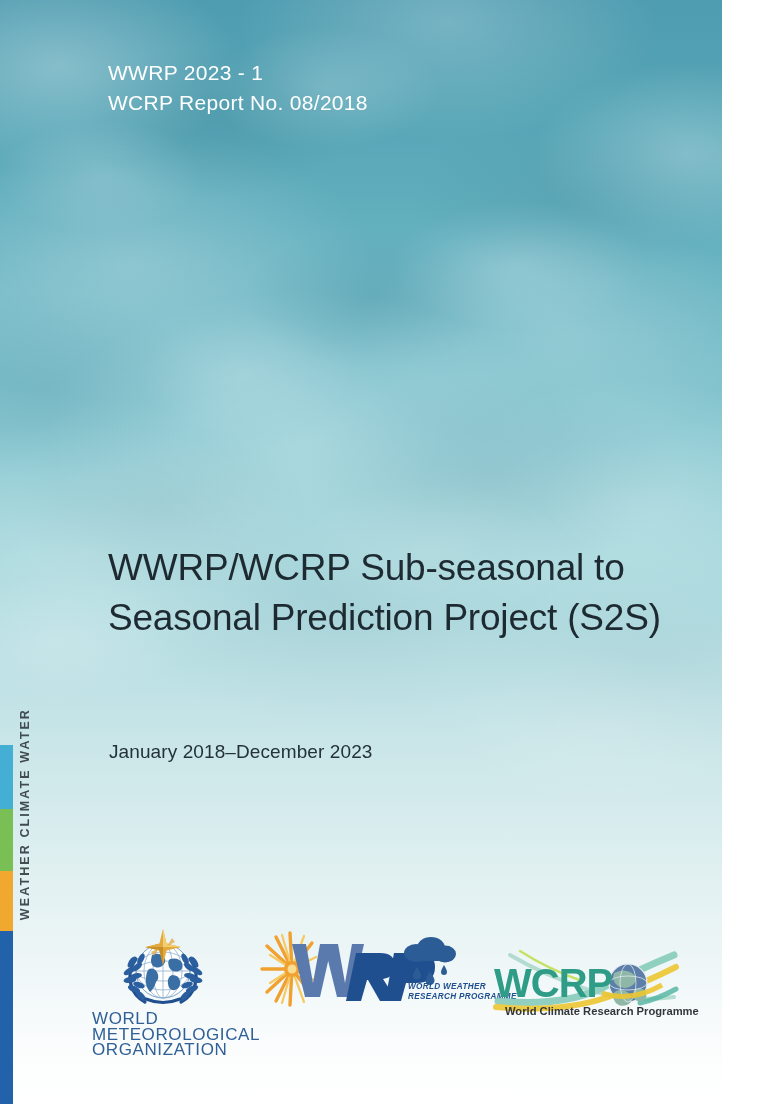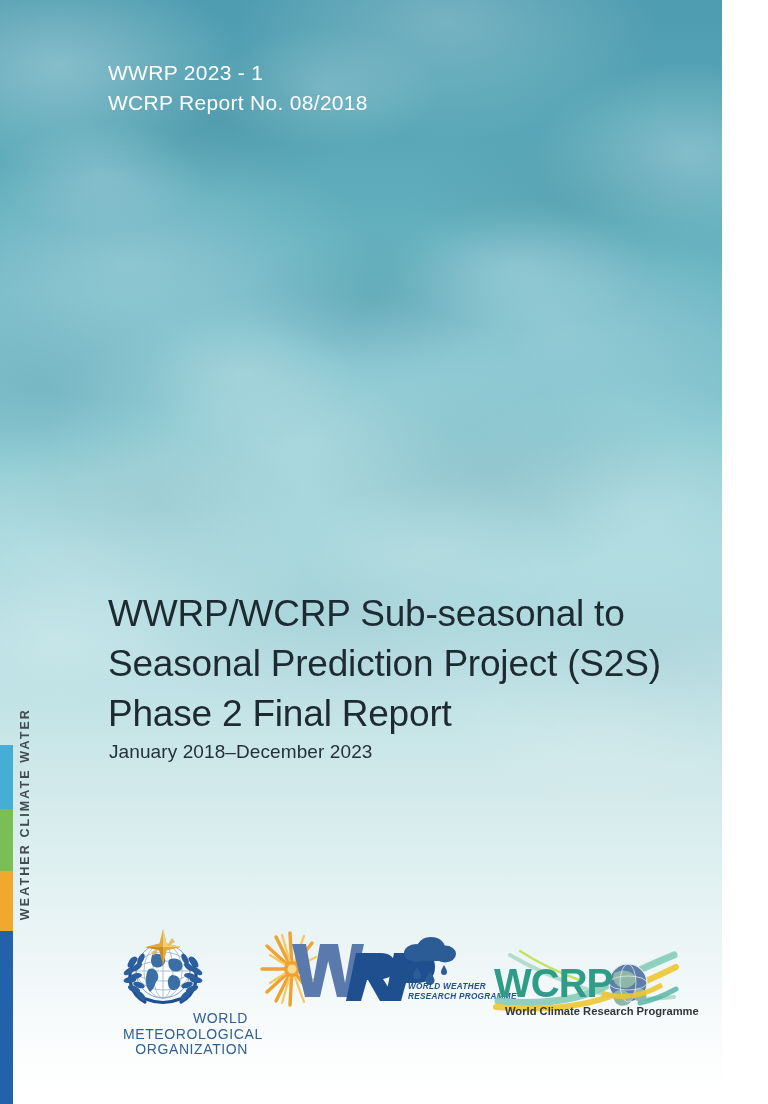--- a/index.html
+++ b/index.html
@@ -83,21 +83,20 @@
     font-weight: 400;
   }
   .report-ids div { white-space: nowrap; }
 
   
   .title-block {
     position: absolute;
     left: 108px;
     top: 543px;
     width: 580px;
-    margin-top: 46px;
   }
   .title-line {
     color: #1d2a31;
     font-size: 37px;
     line-height: 50px;
     font-weight: 400;
     letter-spacing: -0.2px;
     white-space: nowrap;
   }
 
@@ -138,30 +137,30 @@
   }
 
   
   .logos {
     position: absolute;
     left: 0;
     top: 925px;
     width: 768px;
     height: 145px;
   }
-  .logo { position: absolute; text-align: right; }
+  .logo { position: absolute; }
 
   
   .logo-wmo { left: 78px; top: 4px; width: 170px; }
   .wmo-mark { display: block; margin: 0 auto; }
   .wmo-text {
     margin-top: 4px;
-    margin-left: 45px;
+    margin-left: 14px;
     color: #2f6096;
-    font-size: 14px;
+    font-size: 17px;
     line-height: 15.5px;
     letter-spacing: 0.6px;
     font-weight: 400;
   }
   .wmo-text div { white-space: nowrap; }
 
   
   .logo-wwrp { left: 258px; top: 6px; width: 215px; }
 
   
@@ -179,21 +178,20 @@
   <div class="clouds l3"></div>
 
   <div class="report-ids">
     <div>WWRP 2023 - 1</div>
     <div>WCRP Report No. 08/2018</div>
   </div>
 
   <div class="title-block">
     <div class="title-line">WWRP/WCRP Sub-seasonal to</div>
     <div class="title-line">Seasonal Prediction Project (S2S)</div>
-    <div class="title-line">Phase 2 Final Report</div>
   </div>
 
   <div class="subtitle-date">January 2018–December 2023</div>
 
   <div class="rail">
     <div class="rail-seg" style="background:#44aed4;height:64px;"></div>
     <div class="rail-seg" style="background:#79bf56;height:62px;"></div>
     <div class="rail-seg" style="background:#f0a82e;height:60px;"></div>
     <div class="rail-seg" style="background:#2262ab;height:173px;"></div>
   </div>

